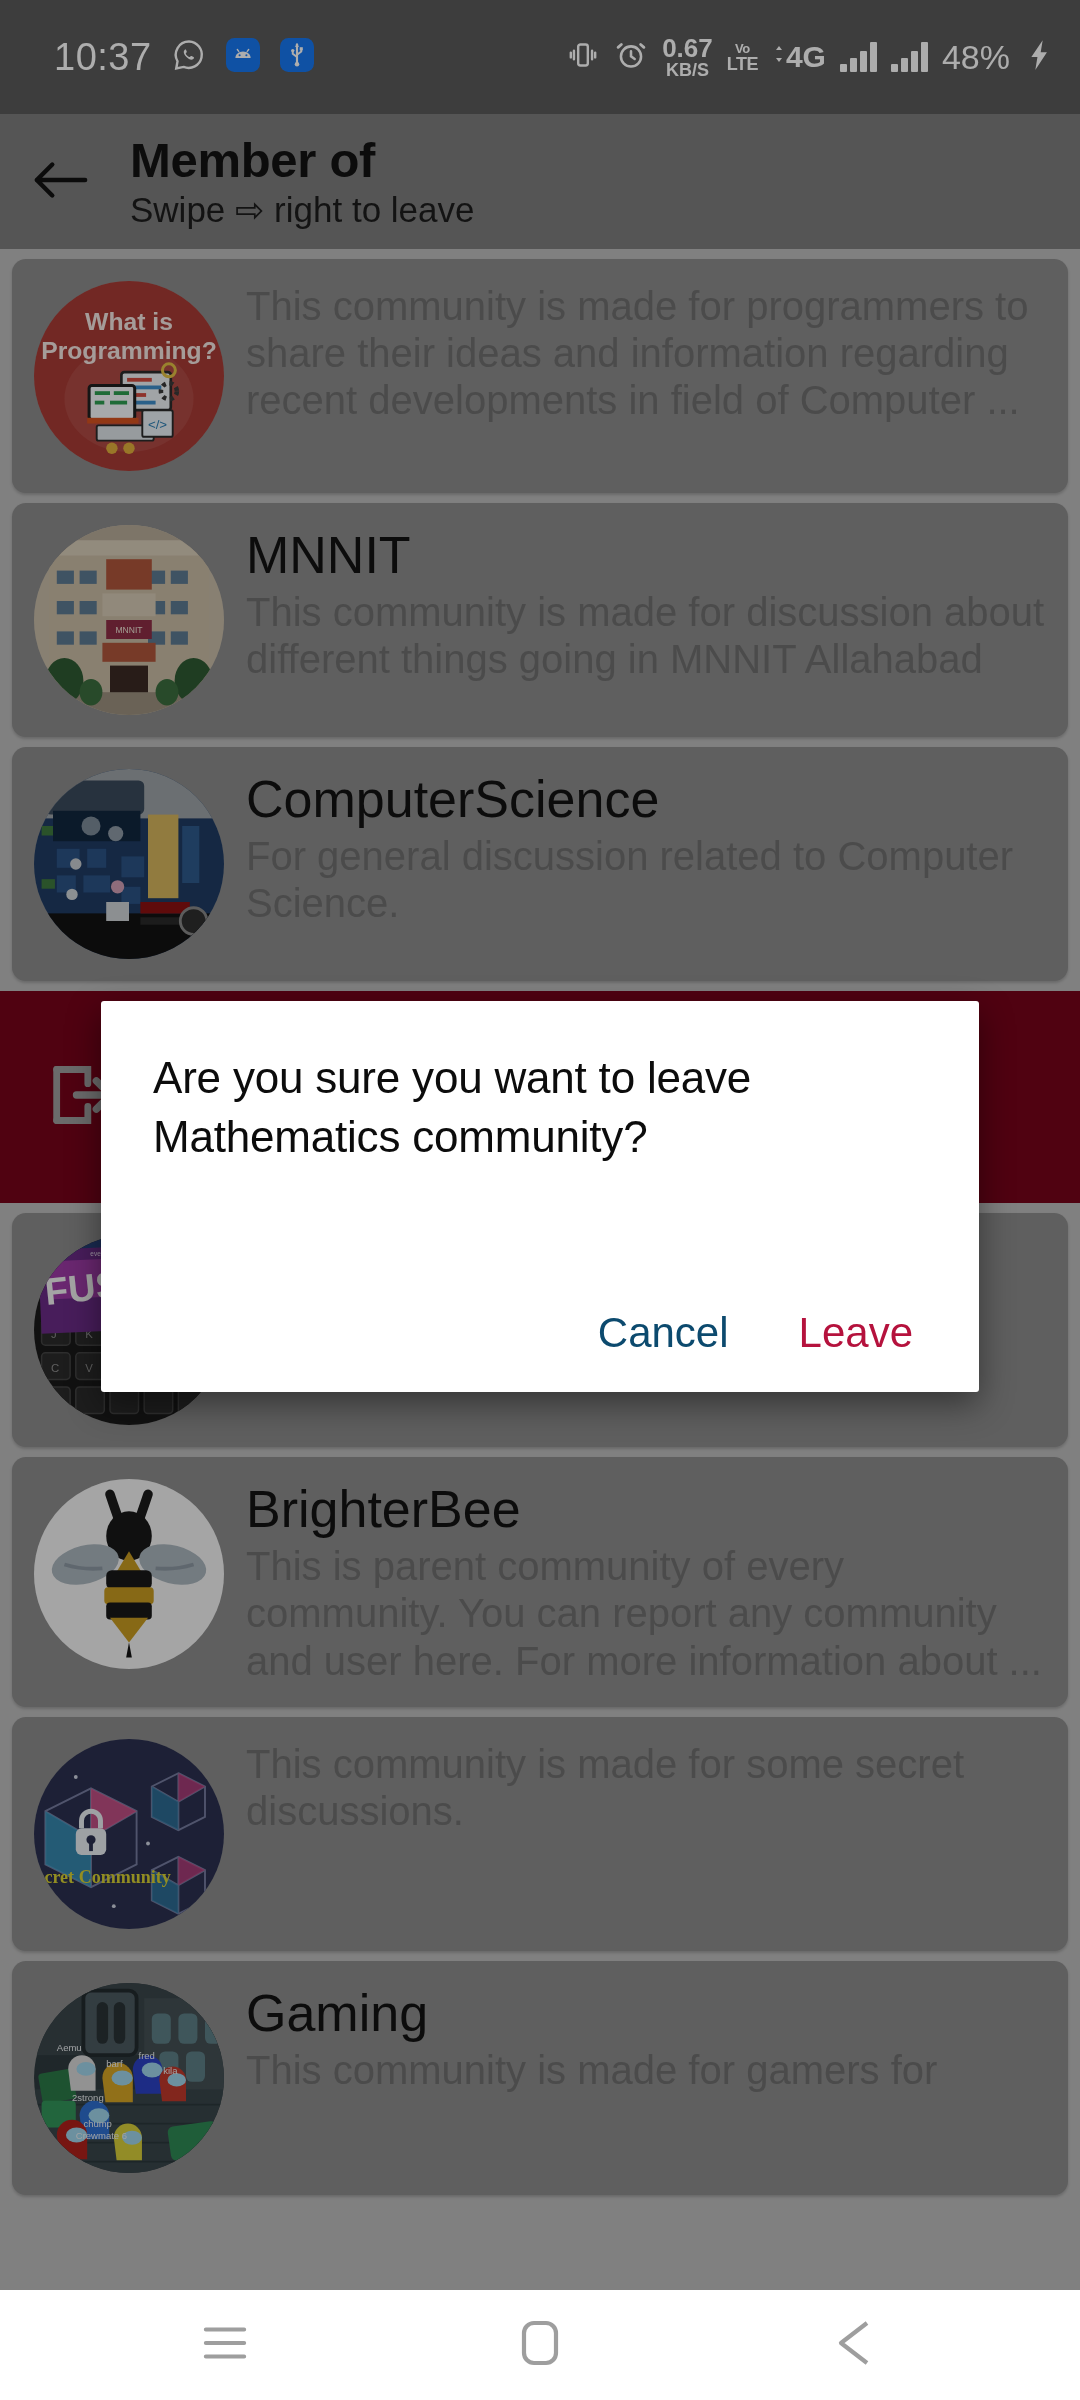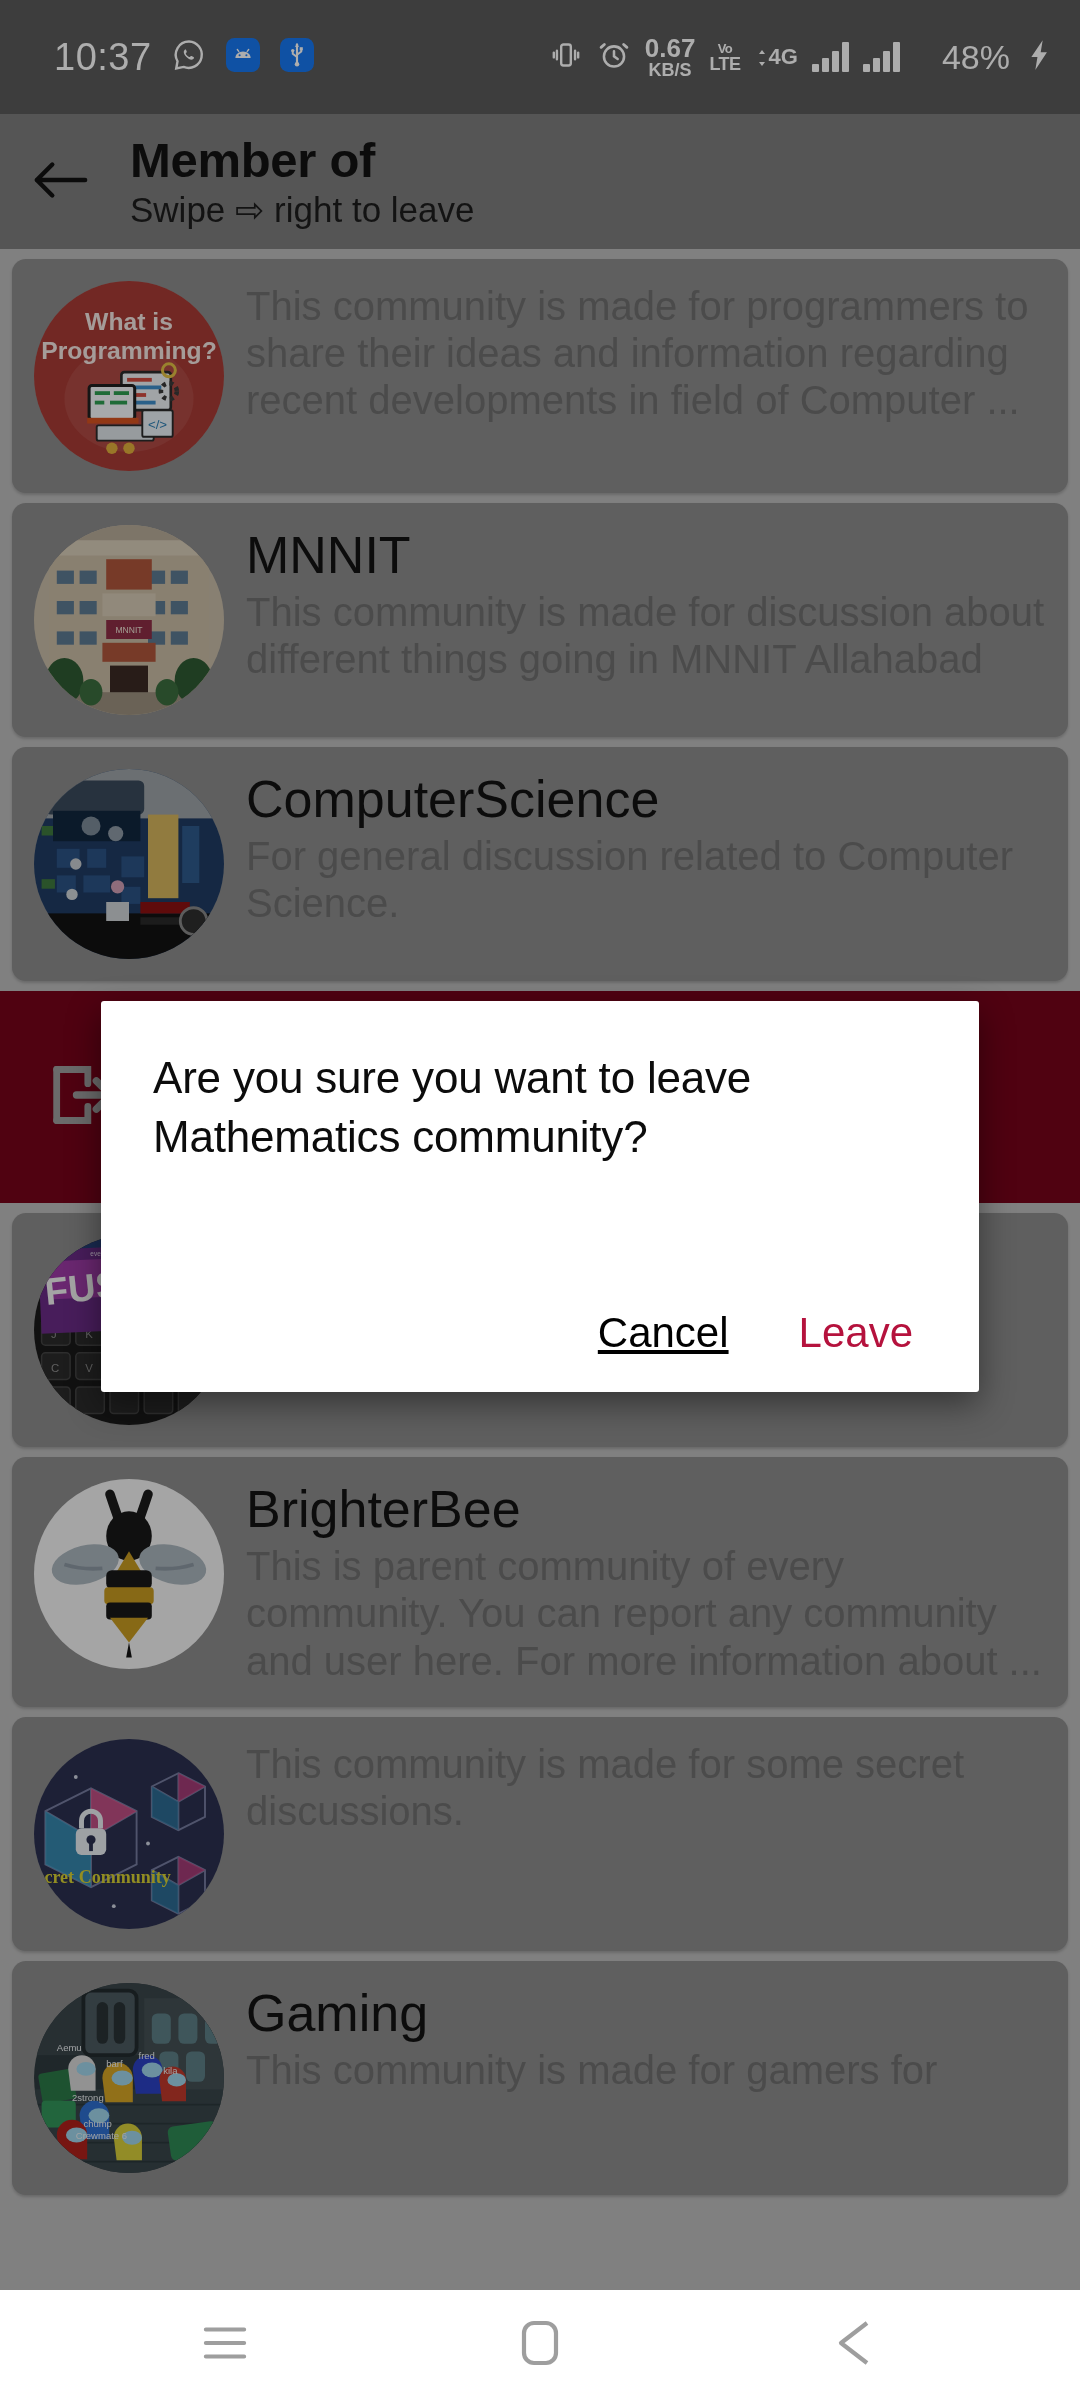--- a/index.html
+++ b/index.html
@@ -67,31 +67,30 @@
     display: flex;
     flex-direction: column;
     align-items: center;
     line-height: 1.0;
   }
   .volte .v-top { font-size: 13px; font-weight: bold; letter-spacing: -0.5px;}
   .volte .v-bot { font-size: 18px; font-weight: bold; letter-spacing: -0.5px;}
 
   .net-4g {
     color:#fff;
-    font-size: 22px;
+    font-size: 30px;
     font-weight: bold;
     display: flex;
     align-items: flex-start;
     line-height: 1;
   }
   .battery-pct {
     color: #ffffff;
     font-size: 34px;
     line-height: 1;
-    margin-left: 28px;
   }
 
   .bars { display: flex; align-items: flex-end; gap: 3px; height: 30px; }
   .bars i { display:block; width: 7px; background: #ffffff; border-radius: 1px; }
   .bars i:nth-child(1) { height: 8px; }
   .bars i:nth-child(2) { height: 14px; }
   .bars i:nth-child(3) { height: 21px; }
   .bars i:nth-child(4) { height: 30px; }
 
   
@@ -238,21 +237,21 @@
   }
   .dlg-btn {
     background: none;
     border: none;
     font-family: "Liberation Sans", sans-serif;
     font-size: 42px;
     line-height: 1;
     padding: 8px 6px;
     cursor: pointer;
   }
-  .dlg-btn.cancel { color: #000000; text-decoration: underline; }
+  .dlg-btn.cancel { color: #0c4a6e; }
   .dlg-btn.leave  { color: #b5123d; }
 
   
   .nav-bar {
     position: absolute;
     left: 0; bottom: 0;
     width: 1080px;
     height: 110px;
     background: #ffffff;
     display: flex;

